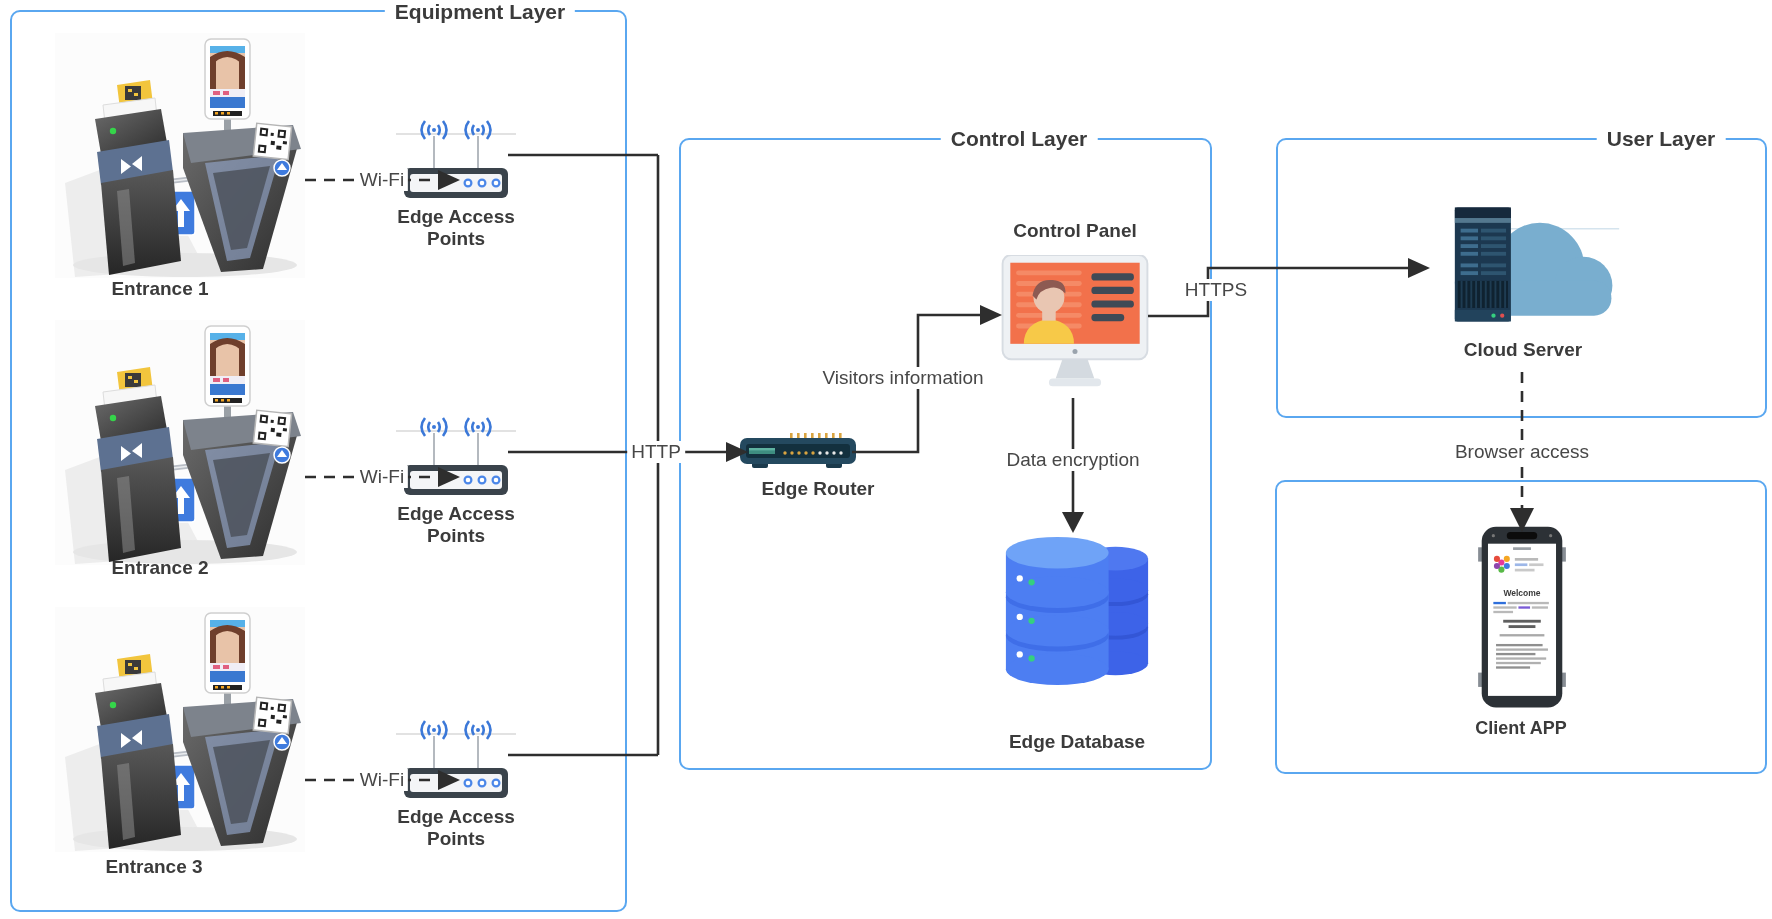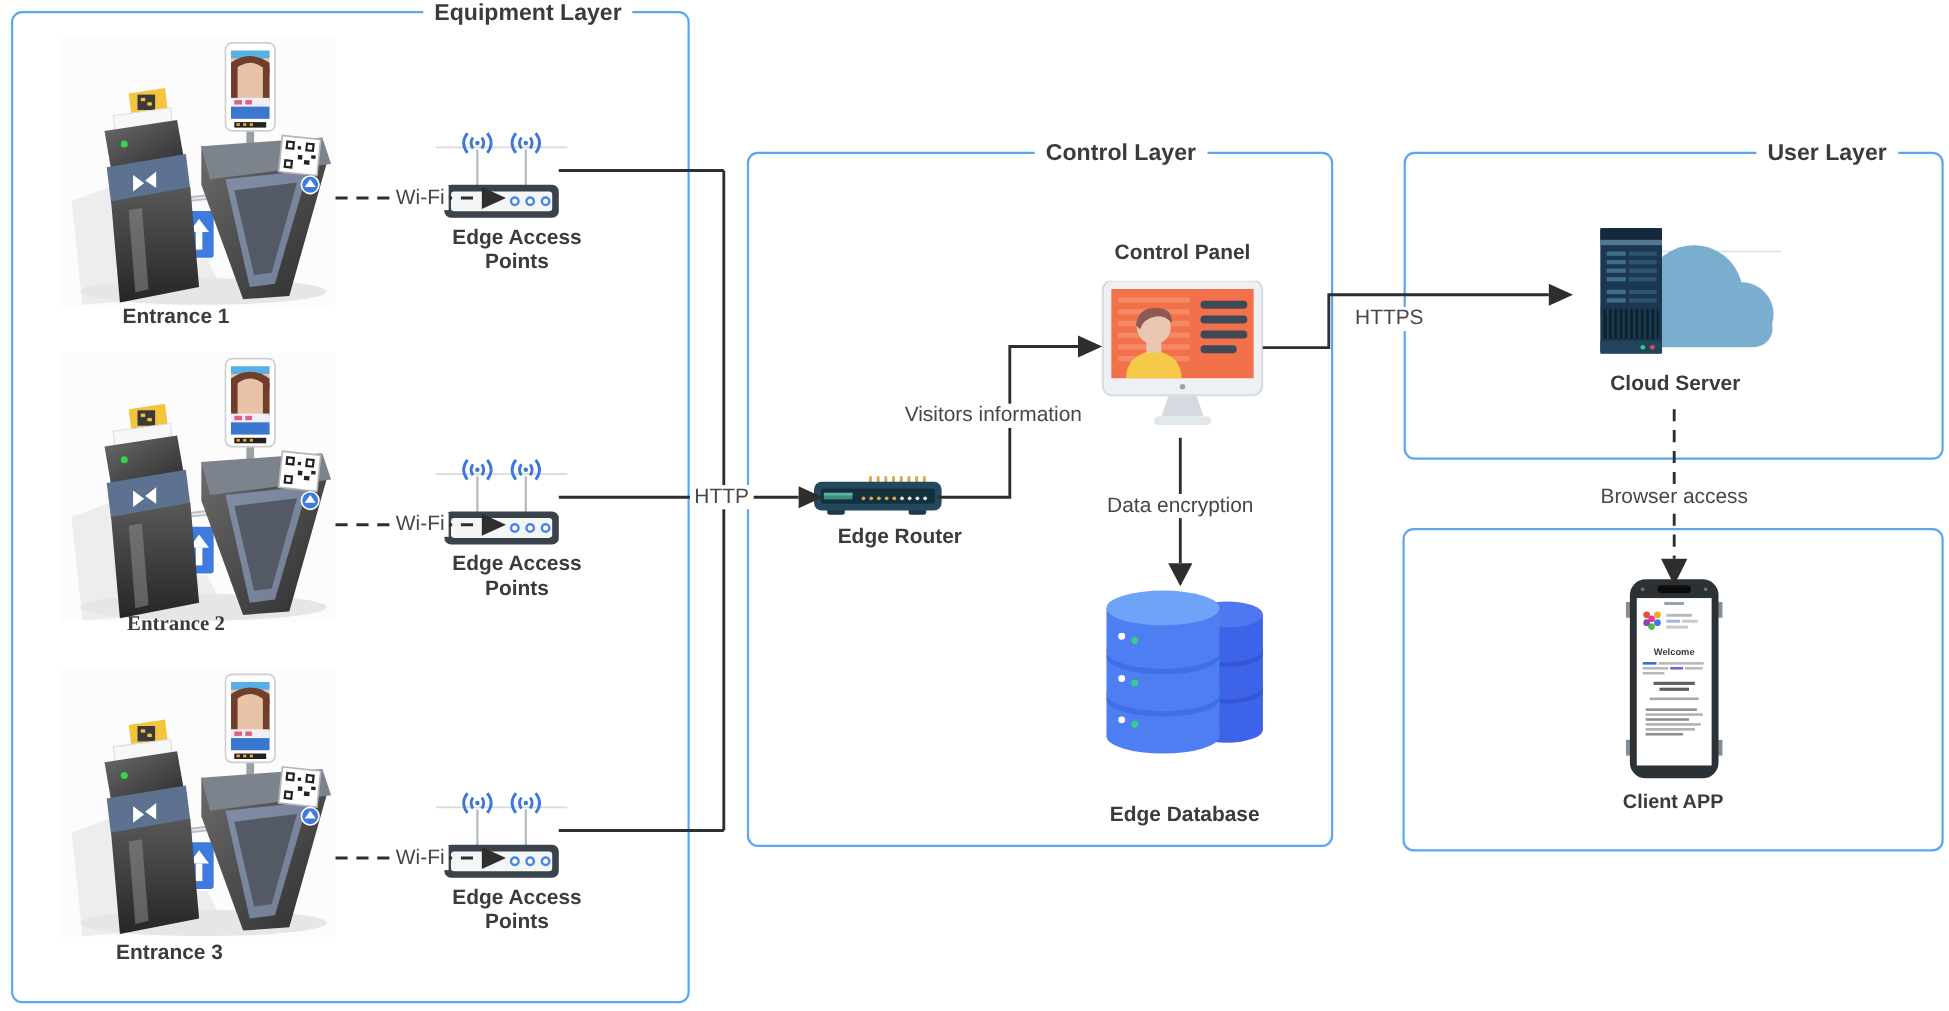--- a/index.html
+++ b/index.html
@@ -11,21 +11,21 @@
     position:absolute;border:2.5px solid #5aa7f0;border-radius:10px;background:transparent;
   }
   .layer-title{
     position:absolute;transform:translate(-50%,-50%);background:#ffffff;padding:0 10px;
     font-size:21px;font-weight:bold;color:#3b3b3b;white-space:nowrap;z-index:6;
   }
   .node-label{
     position:absolute;transform:translate(-50%,-50%);text-align:center;
     font-size:19px;font-weight:bold;color:#3b3b3b;line-height:1.18;z-index:5;white-space:nowrap;
   }
-  .node-label.wrap{white-space:normal;width:124px;margin-left:14px;}
+  .node-label.wrap{white-space:normal;width:124px;}
   .node-label.big{font-size:18px;}
   .conn-label{
     position:absolute;transform:translate(-50%,-50%);background:#ffffff;padding:0 4px;
     font-size:19px;font-weight:400;color:#474747;white-space:nowrap;z-index:5;
   }
   .icon{position:absolute;z-index:2;}
   svg{display:block;}
   .overlay{position:absolute;left:0;top:0;z-index:3;pointer-events:none;}
   .defs-store{position:absolute;width:0;height:0;overflow:hidden;}
 </style>
@@ -405,35 +405,35 @@
     <rect x="25" y="123" width="50" height="2.6" fill="#a9a9a9"></rect>
     <rect x="21" y="134" width="52" height="2.6" fill="#8f8f8f"></rect>
     <rect x="21" y="139" width="58" height="2.6" fill="#b0b0b0"></rect>
     <rect x="21" y="144" width="44" height="2.6" fill="#8f8f8f"></rect>
     <rect x="21" y="149" width="56" height="2.6" fill="#b0b0b0"></rect>
     <rect x="21" y="154" width="50" height="2.6" fill="#b0b0b0"></rect>
     <rect x="21" y="159" width="38" height="2.6" fill="#8f8f8f"></rect>
   </svg>
 
   <div class="node-label" style="left:160px;top:289px;">Entrance 1</div>
-  <div class="node-label" style="left:160px;top:568px;font-family:Liberation Serif, serif;">Entrance 2</div>
+  <div class="node-label" style="left:160px;top:568px;">Entrance 2</div>
   <div class="node-label" style="left:154px;top:867px;">Entrance 3</div>
 
   <div class="node-label wrap" style="left:456px;top:228px;">Edge Access Points</div>
   <div class="node-label wrap" style="left:456px;top:525px;">Edge Access Points</div>
   <div class="node-label wrap" style="left:456px;top:828px;">Edge Access Points</div>
 
   <div class="node-label" style="left:800px;top:489px;padding-left:36px;">Edge Router</div>
   <div class="node-label" style="left:1075px;top:231px;">Control Panel</div>
   <div class="node-label" style="left:1077px;top:742px;">Edge Database</div>
   <div class="node-label" style="left:1523px;top:350px;">Cloud Server</div>
   <div class="node-label big" style="left:1521px;top:729px;">Client APP</div>
 
   <div class="conn-label" style="left:382px;top:180px;">Wi-Fi</div>
   <div class="conn-label" style="left:382px;top:477px;">Wi-Fi</div>
   <div class="conn-label" style="left:382px;top:780px;">Wi-Fi</div>
   <div class="conn-label" style="left:656px;top:452px;">HTTP</div>
   <div class="conn-label" style="left:903px;top:378px;text-align:center;">Visitors information</div>
   <div class="conn-label" style="left:1073px;top:460px;">Data encryption</div>
-  <div class="conn-label" style="left:1263px;top:290px;">HTTPS</div>
+  <div class="conn-label" style="left:1216px;top:290px;">HTTPS</div>
   <div class="conn-label" style="left:1522px;top:452px;">Browser access</div>
 
 </div>
 
 </body></html>

